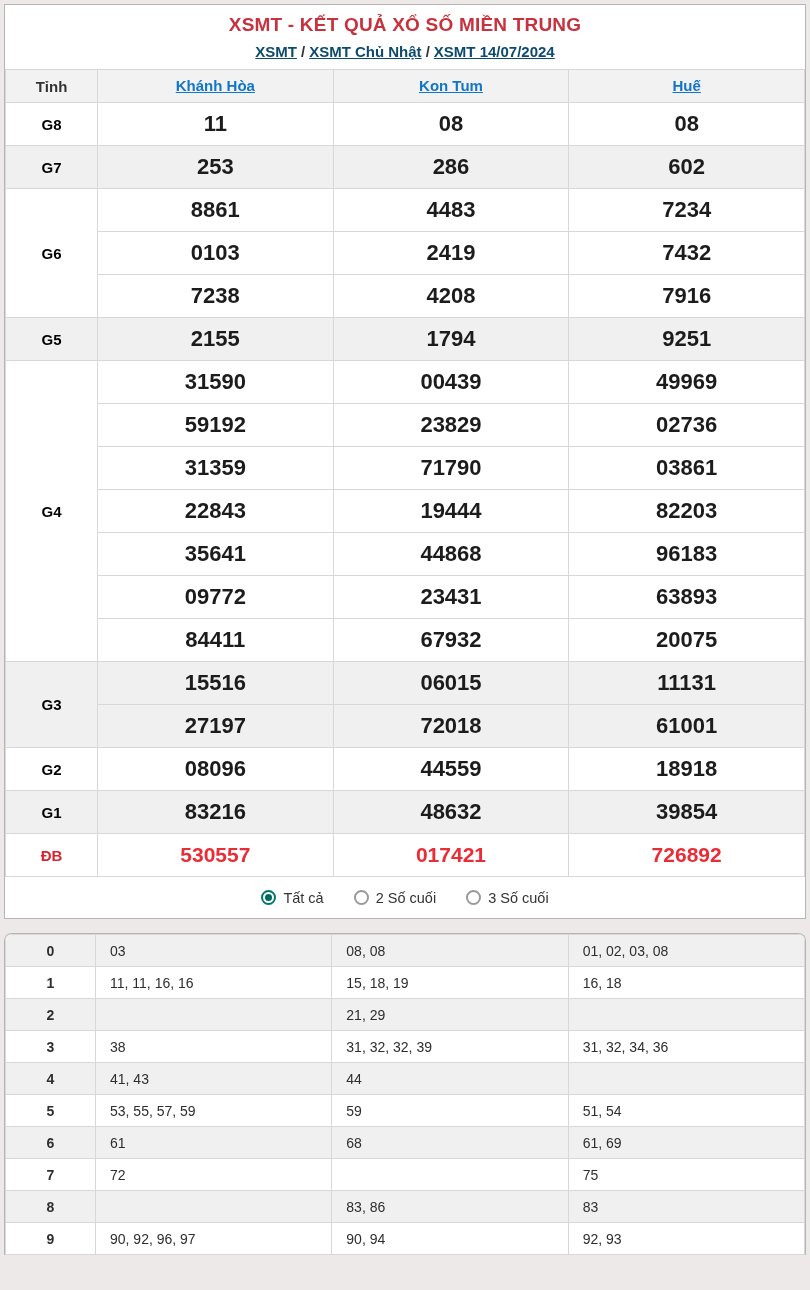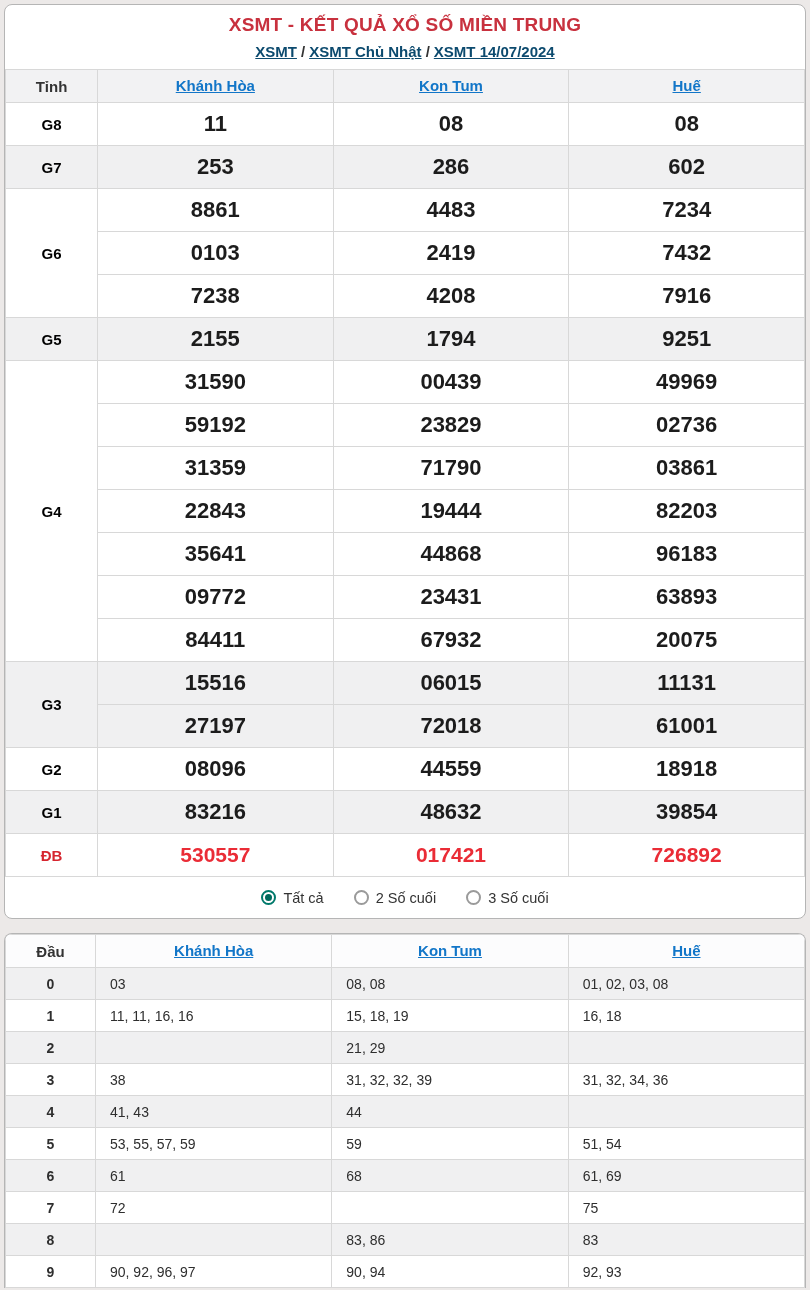--- a/index.html
+++ b/index.html
@@ -7,21 +7,21 @@
   body {
     width:810px; height:1290px;
     background:#ece9e8;
     font-family:"Liberation Sans", sans-serif;
     overflow:hidden;
   }
   .page { width:810px; height:1290px; padding:4px 4px 0 4px; }
   .card {
     background:#ffffff;
     border:1px solid #b5b5b5;
-    border-radius:8px;
+    border-radius:0;
     overflow:hidden;
   }
   .head { text-align:center; padding:9px 0 9px; }
   .title { color:#c8313e; font-size:19px; font-weight:bold; letter-spacing:.2px; }
   .breadcrumb { margin-top:7px; font-size:15px; font-weight:bold; color:#333; }
   .breadcrumb .lnk { color:#0c4a6e; text-decoration:underline; cursor:pointer; }
   .breadcrumb .sep { color:#333; padding:0 4px; }
 
   table { border-collapse:collapse; width:100%; table-layout:fixed; }
   .results th, .results td { border:1px solid #d8d8d8; text-align:center; padding:0; }
@@ -207,26 +207,20 @@
 
   <div class="card card2">
     <table class="tails">
       <colgroup>
           <col class="digitcol">
           <col>
           <col>
           <col>
         </colgroup>
       <tbody>
-          <tr class="hrow">
-        <th class="dau">Đầu</th>
-        <th><span class="prov">Khánh Hòa</span></th>
-        <th><span class="prov">Kon Tum</span></th>
-        <th><span class="prov">Huế</span></th>
-      </tr>
       <tr class="alt">
         <td class="digit">0</td>
         <td class="tcell">03</td>
         <td class="tcell">08, 08</td>
         <td class="tcell">01, 02, 03, 08</td>
       </tr>
       <tr>
         <td class="digit">1</td>
         <td class="tcell">11, 11, 16, 16</td>
         <td class="tcell">15, 18, 19</td>

